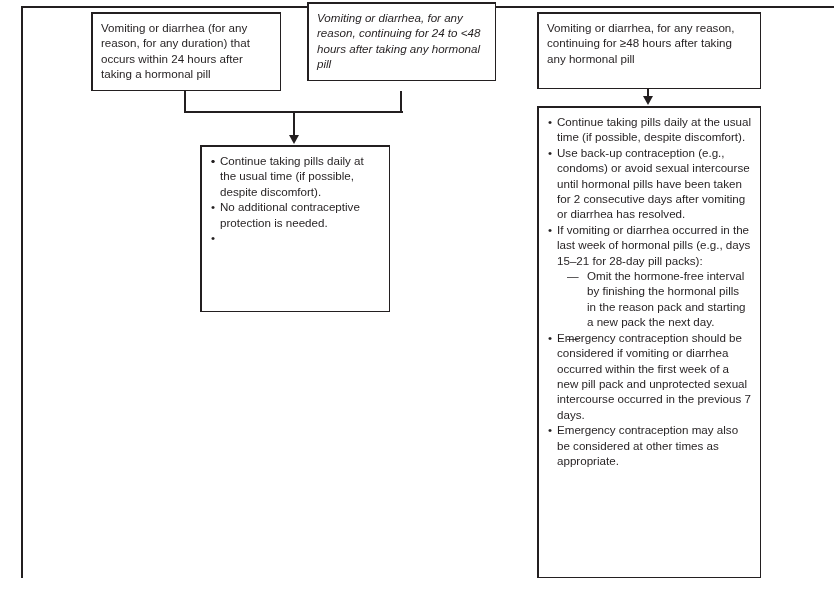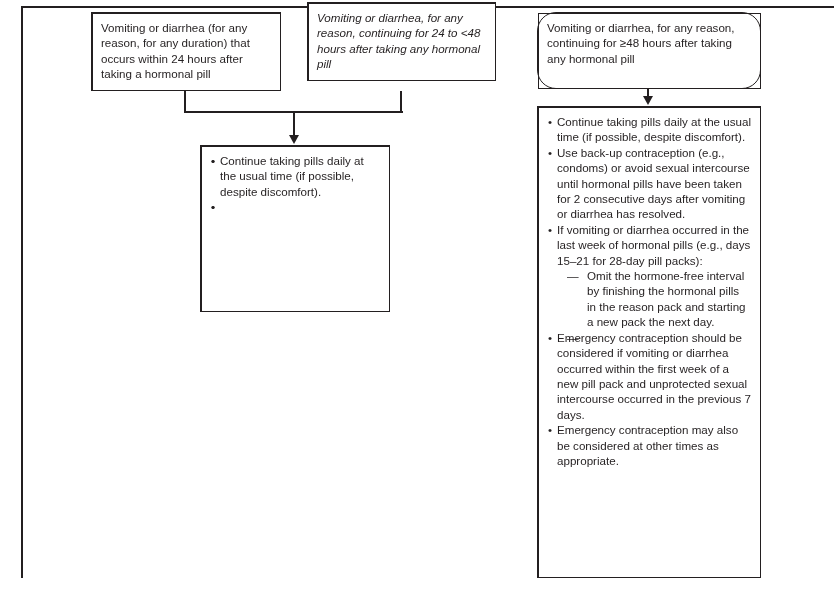--- a/index.html
+++ b/index.html
@@ -43,21 +43,21 @@
     content: "";
     position: absolute;
     left: -0.5px; top: -0.5px; right: -0.5px; bottom: -0.5px;
     border: 0.5px solid #231f20;
     pointer-events: none;
   }
 
   
   #box-cond-1 { left: 77px;  top: 12px;  width: 190px; height: 79px; }
   #box-cond-2 { left: 293px; top: 2px;  width: 189px; height: 79px; font-style: italic; }
-  #box-cond-3 { left: 523px; top: 12px;  width: 224px; height: 77px; border-radius: 19px; }
+  #box-cond-3 { left: 523px; top: 12px;  width: 224px; height: 77px; }
 
   
   #box-out-left  { left: 186px; top: 145px; width: 190px; height: 167px; }
   #box-out-right { left: 523px; top: 106px; width: 224px; height: 472px; }
 
   .node p {
     margin: 0;
   }
 
   
@@ -147,21 +147,21 @@
   <div class="conn v-line" id="stem-left"></div>
   <div class="arrowhead" id="arrow-left"></div>
 
   <div class="conn v-line" id="stem-right"></div>
   <div class="arrowhead" id="arrow-right"></div>
 
   <div class="node" id="box-out-left">
     <ul class="bullets" id="left-bullets">
         <li><span class="bullet-dot">•</span></li>
         <li><span class="bullet-dot">•</span><span>Continue taking pills daily at the usual time (if possible, despite discomfort).</span></li>
-        <li><span class="bullet-dot">•</span></li>
+        <li><span class="bullet-dot">•</span><span>No additional contraceptive protection is needed.</span></li>
         <li><span class="bullet-dot">•</span></li>
       </ul>
   </div>
 
   <div class="node" id="box-out-right">
     <ul class="bullets" id="right-bullets">
         <li><span class="bullet-dot">•</span><span>Continue taking pills daily at the usual time (if possible, despite discomfort).</span></li>
         <li><span class="bullet-dot">•</span><span>Use back-up contraception (e.g., condoms) or avoid sexual intercourse until hormonal pills have been taken for 2 consecutive days after vomiting or diarrhea has resolved.</span></li>
         <li><span class="bullet-dot">•</span><span>If vomiting or diarrhea occurred in the last week of hormonal pills (e.g., days 15–21 for 28-day pill packs):</span><ul class="dashes">
             <li><span class="dash-mark">—</span><span>Omit the hormone-free interval by finishing the hormonal pills in the reason pack and starting a new pack the next day.</span></li>

